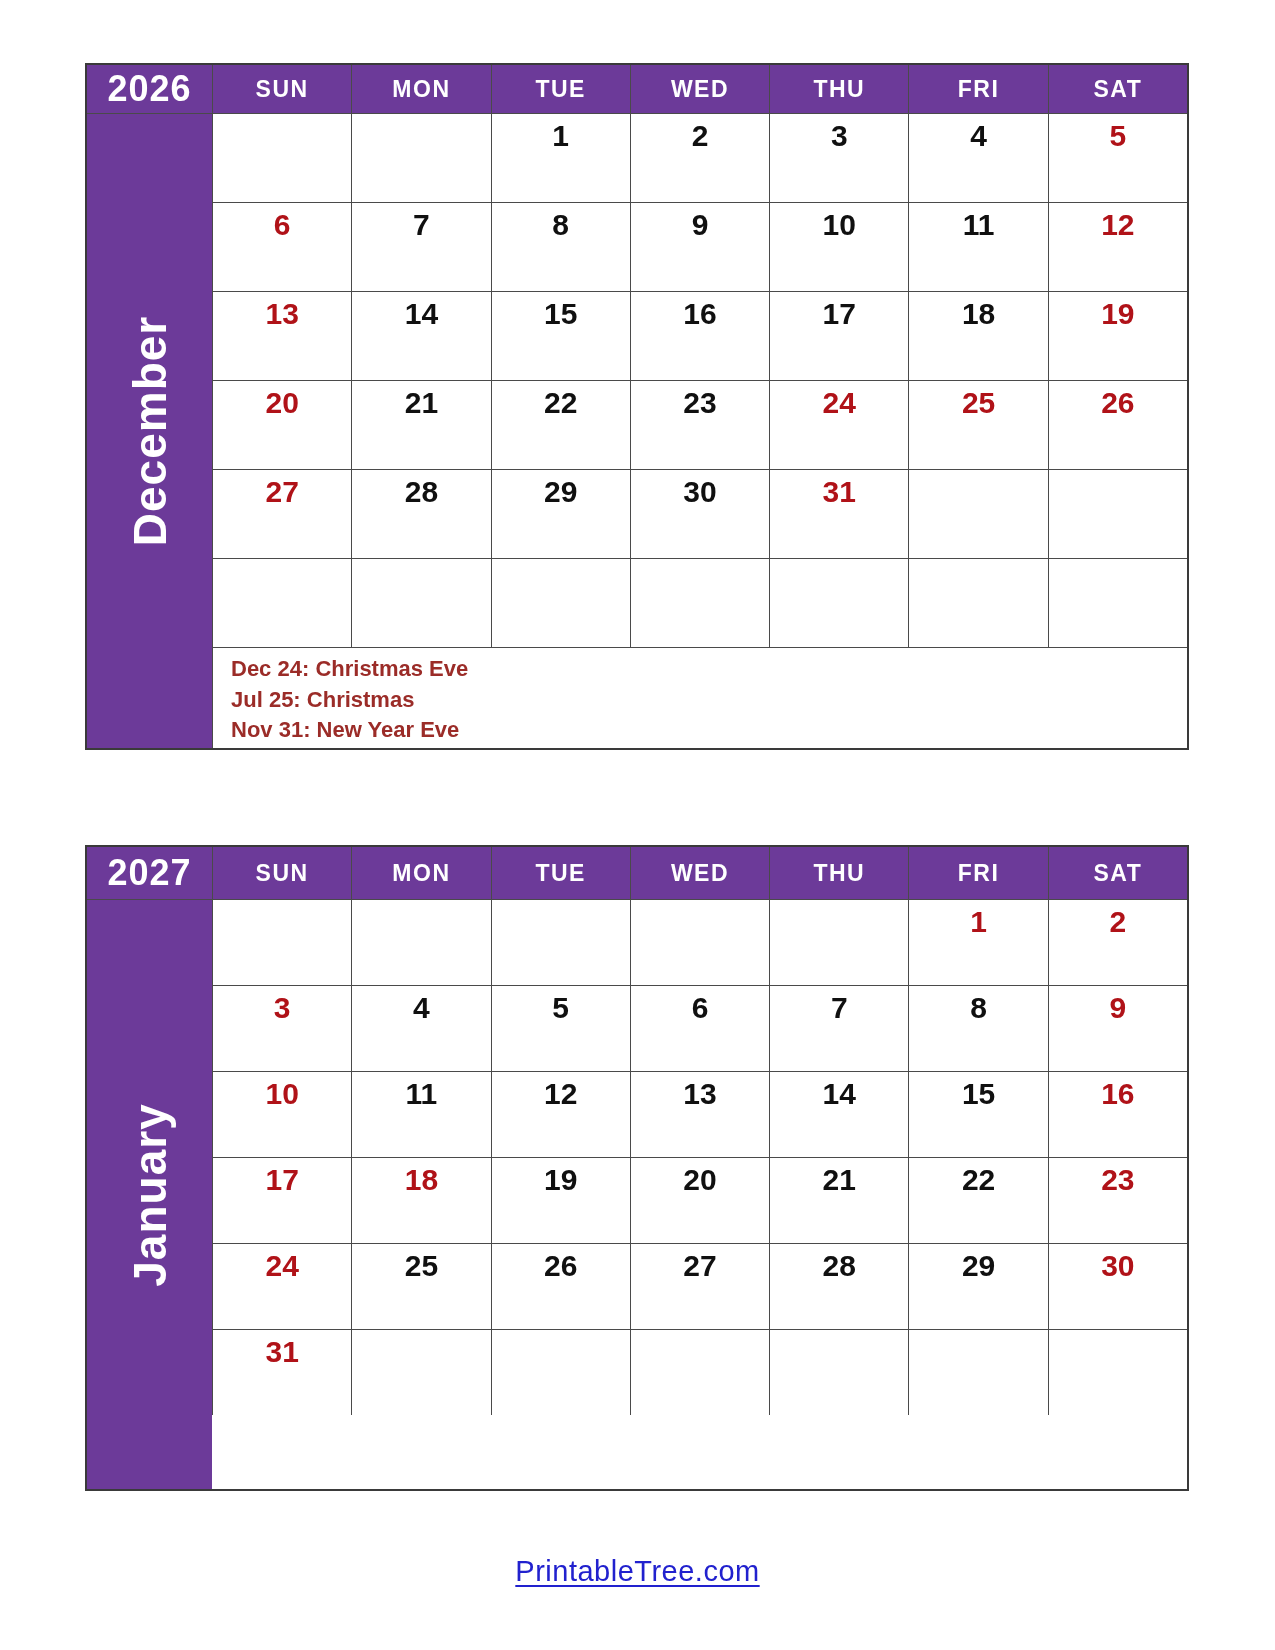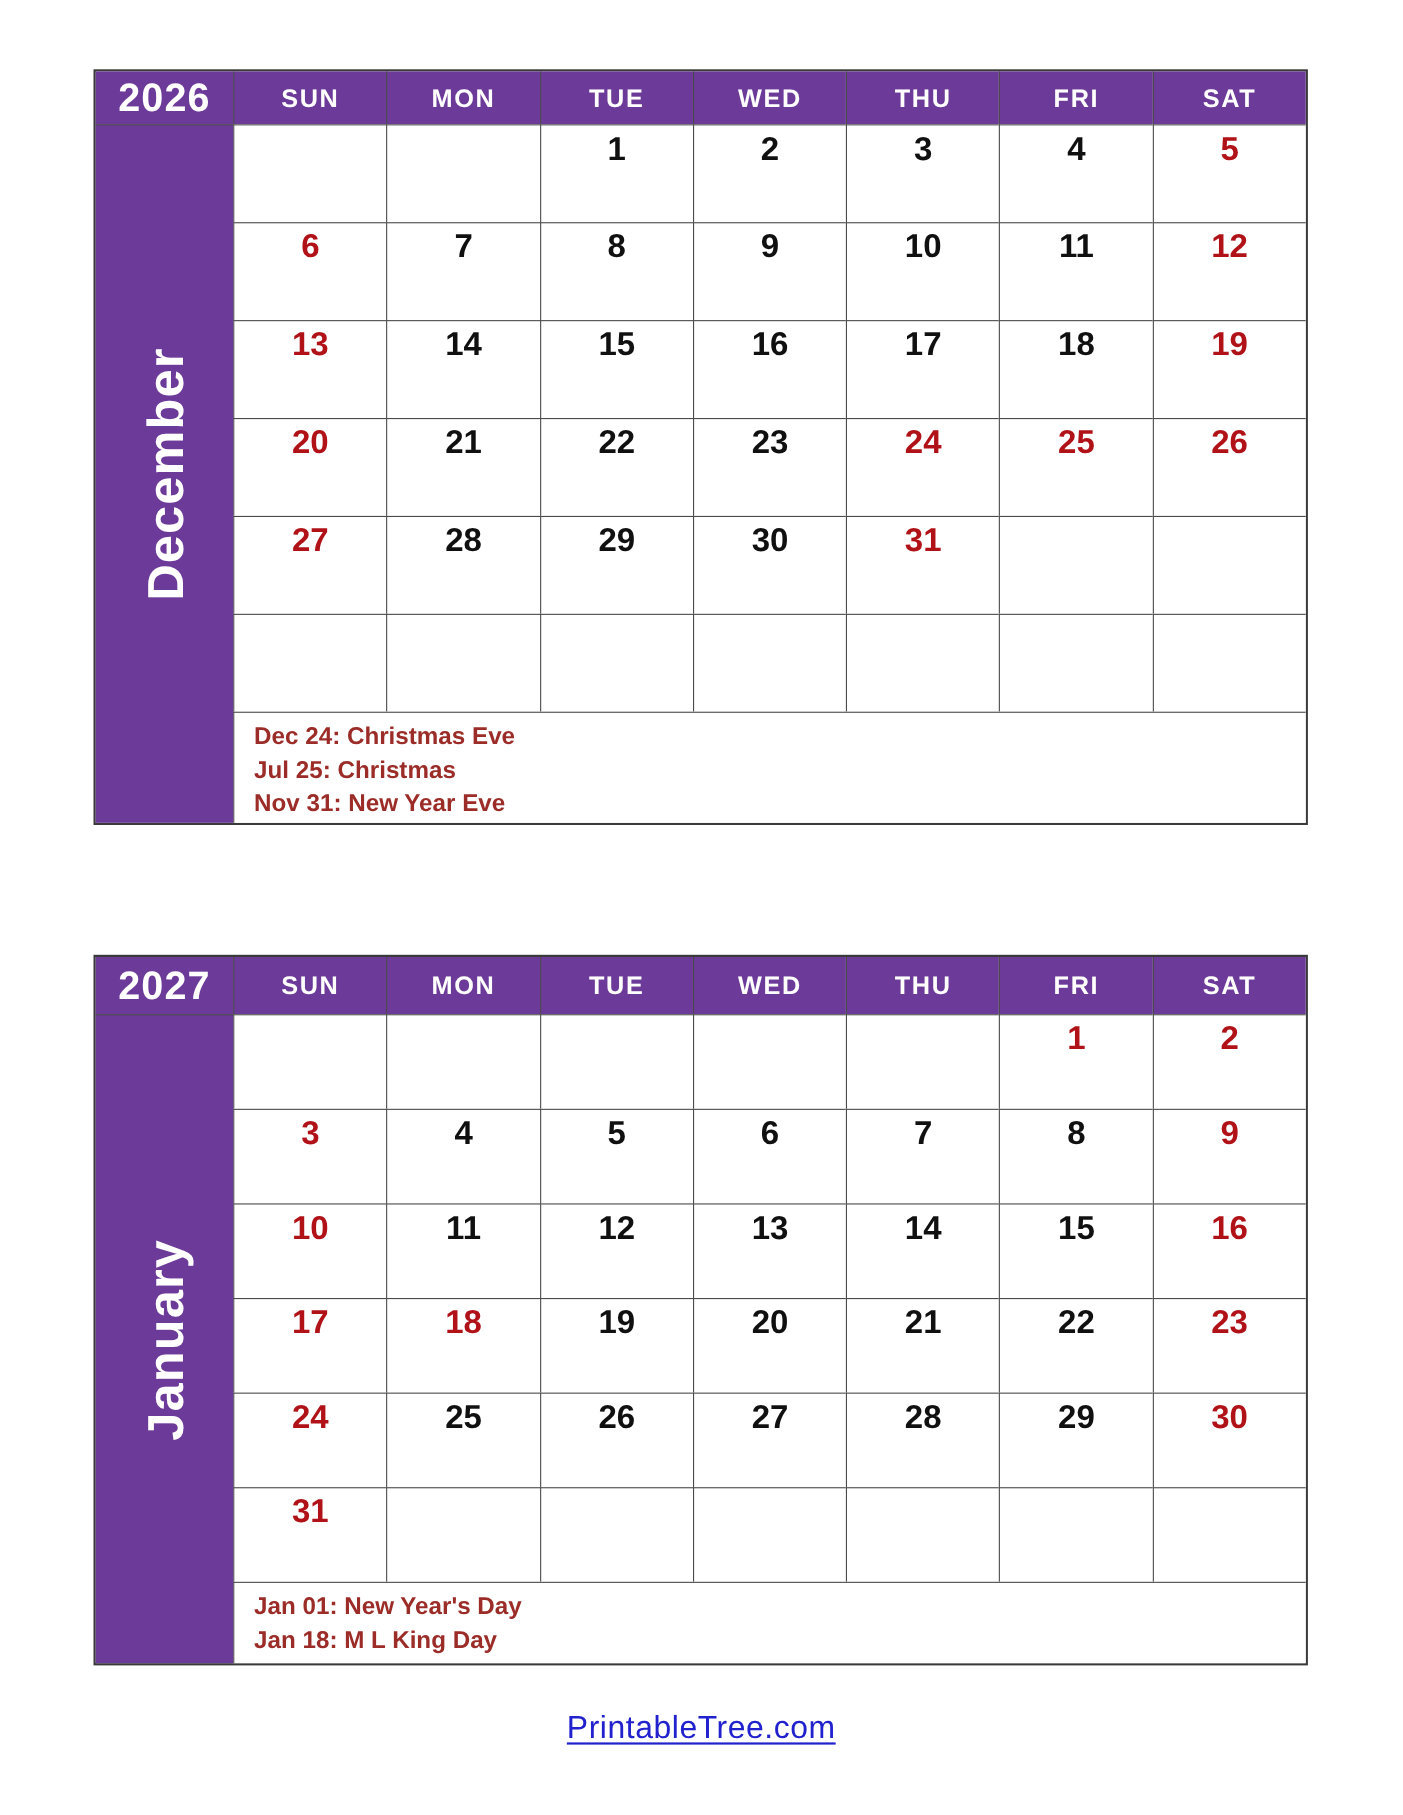--- a/index.html
+++ b/index.html
@@ -13,21 +13,21 @@
   html,body{background:#ffffff;}
   body{font-family:"Liberation Sans", sans-serif;}
   .page{position:relative;width:1275px;height:1650px;background:#fff;overflow:hidden;}
 
   .calendar{
     position:absolute;left:85px;width:1104px;
     display:grid;grid-template-columns:125px repeat(7,1fr);
     border:2px solid #3a3a3a;background:#fff;
   }
   .cal-0{top:63px;grid-template-rows:48px repeat(6,89px) 101px;}
-  .cal-1{top:868px;grid-template-rows:52px repeat(6,86px) 74px;}
+  .cal-1{top:845px;grid-template-rows:52px repeat(6,86px) 74px;}
 
   .hcell{
     background:var(--purple);color:#fff;
     display:flex;align-items:center;justify-content:center;
     font-weight:bold;font-size:23px;letter-spacing:1.5px;
     border-left:1px solid var(--grid-line);
   }
   .hcell.year{font-size:36px;letter-spacing:1px;border-left:none;}
 
   .sidebar{
@@ -179,21 +179,17 @@
       <div class="cell">28</div>
       <div class="cell">29</div>
       <div class="cell red">30</div>
       <div class="cell red">31</div>
       <div class="cell"></div>
       <div class="cell"></div>
       <div class="cell"></div>
       <div class="cell"></div>
       <div class="cell"></div>
       <div class="cell"></div>
-      <div class="holidays">
-        <p class="holiday-line">Jan 01: New Year's Day</p>
-        <p class="holiday-line">Jan 18: M L King Day</p>
-      </div>
     </section>
   <div class="footer">
     <a class="footer-link" href="#">PrintableTree.com</a>
   </div>
 </div>
 
 </body></html>

